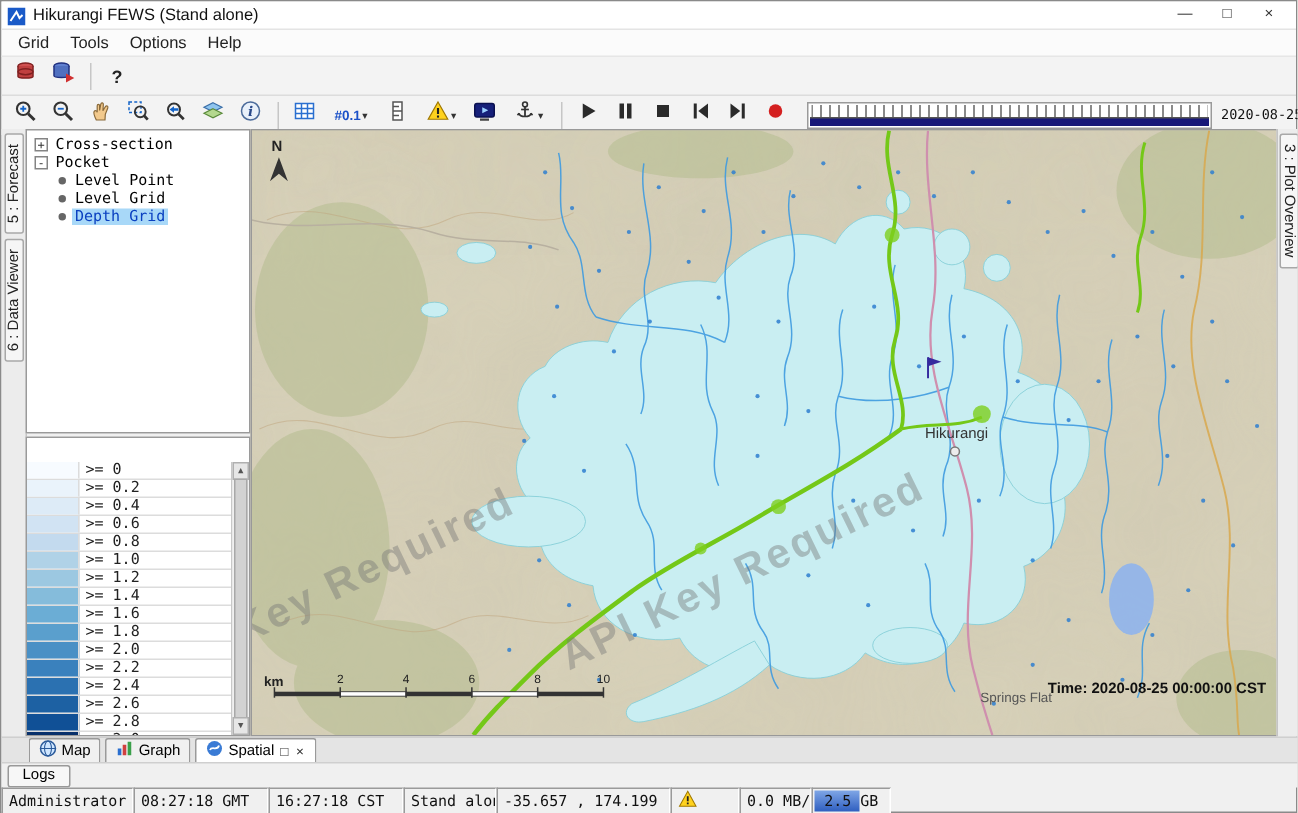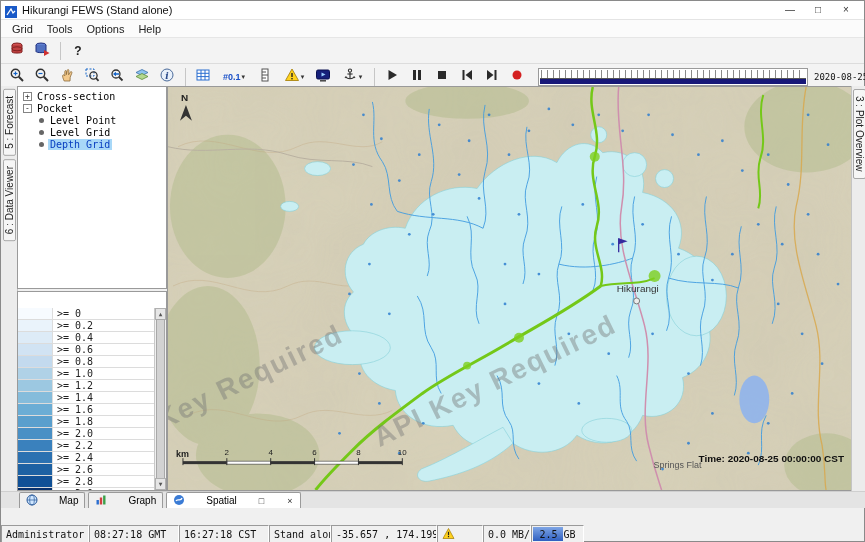--- a/index.html
+++ b/index.html
@@ -64,21 +64,21 @@
   .map-label{font:10px "Liberation Sans",sans-serif;fill:#333;}
   .place{font:9px "Liberation Sans",sans-serif;fill:#555;}
   .scale-num{font:8px "Liberation Sans",sans-serif;fill:#222;text-anchor:middle;}
   .scale-unit{font:bold 9px "Liberation Sans",sans-serif;fill:#222;}
   .watermark{font:bold 28px "Liberation Sans",sans-serif;fill:#767676;opacity:.42;letter-spacing:2px;}
   .map-time{font:bold 10px "Liberation Sans",sans-serif;fill:#101010;}
   .north{font:bold 10px "Liberation Sans",sans-serif;fill:#222;}
   
   .btab-bar{position:absolute;left:0;top:490px;width:865px;height:17px;background:#e4e4e4;
     border-top:1px solid #cfcfcf;display:flex;align-items:flex-end;padding-left:18px;box-sizing:border-box;}
-  .btab{display:flex;align-items:center;gap:21px;height:15px;padding:0 6px;border:1px solid #9a9a9a;border-bottom:none;
+  .btab{display:flex;align-items:center;gap:3px;height:15px;padding:0 6px;border:1px solid #9a9a9a;border-bottom:none;
     background:#f0f0f0;font-size:10px;margin-right:3px;border-radius:2px 2px 0 0;}
   .btab.active{background:#ffffff;}
   .tab-ctl{font-size:9px;color:#333;padding:0 1px;}
   .logs-row{position:absolute;left:0;top:507px;width:865px;height:17px;background:#f0f0f0;
     border-top:1px solid #cfcfcf;display:flex;align-items:center;padding-left:4px;box-sizing:border-box;}
   .logs-btn{font-size:10px;border:1px solid #999;background:#f7f7f7;border-radius:2px;padding:0 9px;height:13px;line-height:12px;}
   
   .statusbar{position:absolute;left:0;top:524px;width:865px;height:18px;display:flex;
     font:10px "DejaVu Sans Mono",monospace;color:#111;}
   .cell{border:1px solid;border-color:#9a9a9a #ffffff #ffffff #9a9a9a;background:#f0f0f0;
@@ -601,27 +601,30 @@
       <span><svg width="12" height="12">
             <circle cx="6" cy="6" r="5" fill="#3a7bd5"></circle>
             <path d="M3,7 C4,4 8,8 9,4" stroke="#fff" fill="none" stroke-width="1.2"></path>
           </svg></span>
       <span>Spatial</span>
       <span class="tab-ctl">□</span>
       <span class="tab-ctl">×</span>
     </span>
   </div>
 
+  <div class="logs-row">
+    <span class="logs-btn">Logs</span>
+  </div>
 
   <div class="statusbar">
     <span class="cell" style="width:88px">Administrator</span>
     <span class="cell" style="width:90px">08:27:18 GMT</span>
     <span class="cell" style="width:90px">16:27:18 CST</span>
     <span class="cell" style="width:62px">Stand alone</span>
-    <span class="cell" style="width:106px">-35.657 , 174.199</span>
+    <span class="cell" style="width:116px">-35.657 , 174.199</span>
     <span class="cell" style="width:46px">
       <span><svg width="13" height="13">
             <polygon points="6.5,1.5 12,11.5 1,11.5" fill="#ffd21e" stroke="#a07800" stroke-width="0.7"></polygon>
             <rect x="5.9" y="4.8" width="1.2" height="3.4" fill="#222"></rect>
             <rect x="5.9" y="9" width="1.2" height="1.2" fill="#222"></rect>
           </svg></span>
     </span>
     <span class="cell" style="width:48px">0.0 MB/s</span>
     <span class="cell mem" style="width:53px">
       <span class="mem-fill"></span>

